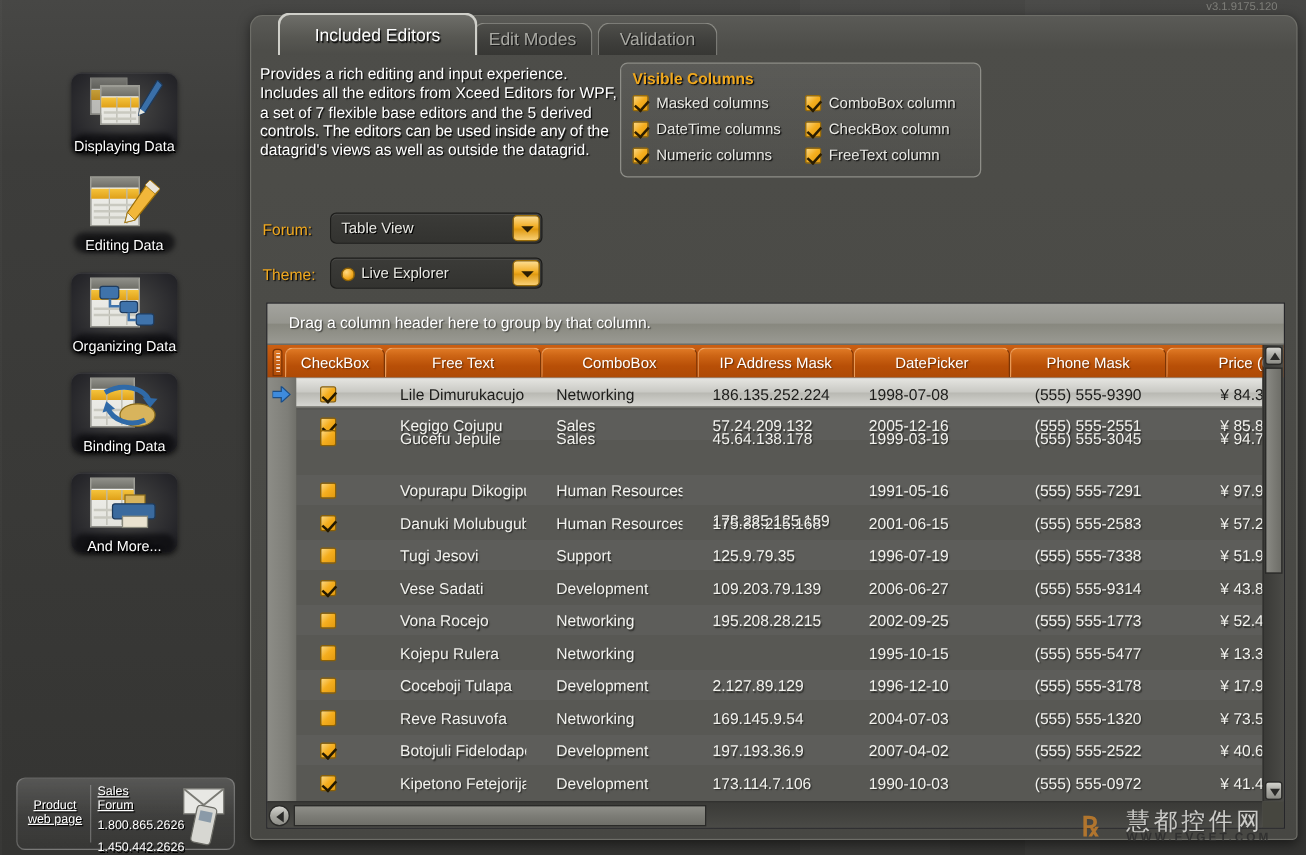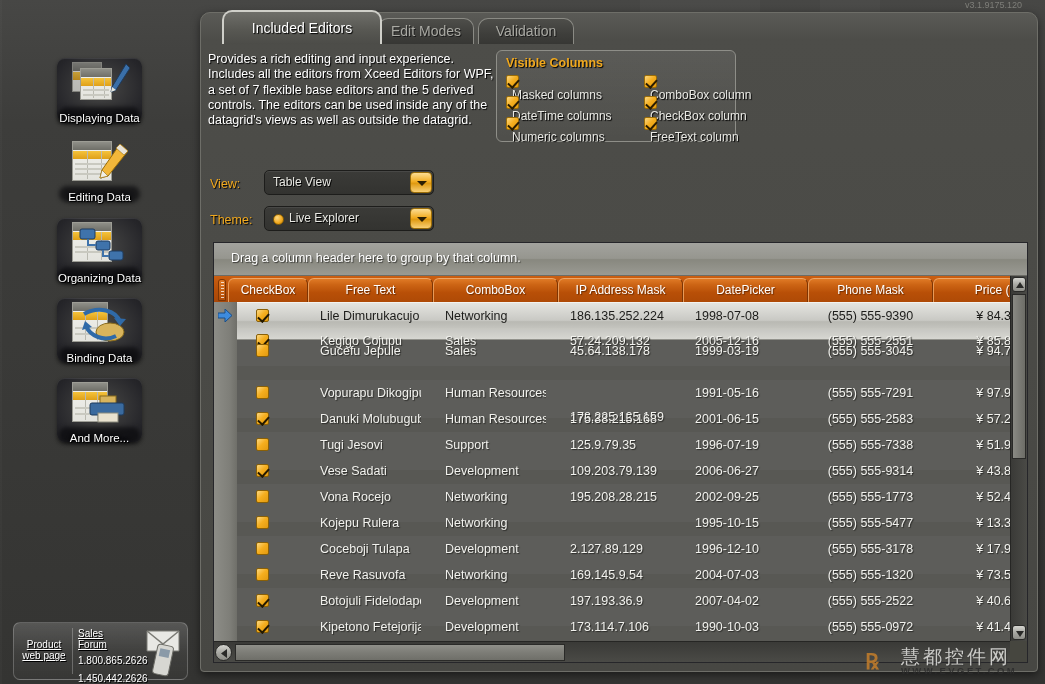--- a/index.html
+++ b/index.html
@@ -155,30 +155,30 @@
   #panel {
     position: absolute; left: 202px; top: 44px; width: 834px; height: 627px;
     z-index: 5;
   }
   #descbox {
     position: absolute; left: 6px; top: 8px; width: 288px; height: 100px;
     color: #fff; font-size: 12.5px; line-height: 15.3px;
     text-shadow: 1px 1px 1px #000;
   }
   #vis-cols {
-    position: absolute; left: 294px; top: 6px; width: 240px; height: 92px;
+    position: absolute; left: 294px; top: 6px; width: 289px; height: 92px;
     border: 1px solid #8e8e88; border-radius: 6px;
     background: linear-gradient(180deg, rgba(255,255,255,0.08), rgba(255,255,255,0.015));
   }
   #vis-cols .title {
     position: absolute; left: 9px; top: 5px;
     color: #f0a81e; font-size: 12.5px; font-weight: bold;
     text-shadow: 1px 1px 1px #000;
   }
-  .cbrow { position: absolute; display: flex; align-items: flex-start; flex-direction: column; }
+  .cbrow { position: absolute; display: flex; align-items: flex-end; }
   .cbox {
     width: 13px; height: 13px; border-radius: 2px;
     background: linear-gradient(135deg, #fbd884 0%, #f5ae1e 48%, #e29a10 100%);
     border: 1px solid #9b6d08;
     position: relative; flex: none;
   }
   .cbox.checked::after {
     content: "";
     position: absolute; left: 3px; top: 1px;
     width: 5px; height: 9px;
@@ -276,21 +276,21 @@
     overflow: hidden;
   }
   #rowindicator {
     position: absolute; left: 0; top: 59px; width: 23px; bottom: 21px;
     background: linear-gradient(90deg, #8d8d87 0%, #7e7e78 70%, #6f6f69 100%);
   }
   .rowarrow {
     position: absolute; left: 4px; width: 15px; height: 13px;
   }
   .grow {
-    position: absolute; left: 23px; right: 0; height: 38px;
+    position: absolute; left: 23px; right: 0; height: 24px;
     color: #f2f2ee; font-size: 12.5px;
     text-shadow: 1px 1px 1px #2b2b28;
   }
   .grow.alt { background: rgba(255,255,255,0.035); }
   .grow.sel {
     background: linear-gradient(180deg, #e4e4e0 0%, #c9c9c4 48%, #b9b9b3 52%, #d6d6d1 100%);
     color: #1c1c1a; text-shadow: none;
     border-top: 1px solid #f2f2ef; border-bottom: 1px solid #8e8e88;
   }
   .gcell {
@@ -547,21 +547,21 @@
     <div class="cbrow" style="left:147px;top:45px;">
       <span class="cbox checked"></span>
       <span class="cb-label">CheckBox column</span>
     </div>
     <div class="cbrow" style="left:147px;top:66px;">
       <span class="cbox checked"></span>
       <span class="cb-label">FreeText column</span>
     </div>
   </div>
 
-  <div class="field-label" style="left:8px;top:133px;">View:</div>
+  <div class="field-label" style="left:8px;top:133px;">Forum:</div>
   <div class="combo" style="left:62px;top:126px;">
     <span class="val">Table View</span>
     <span class="arrow-btn"></span>
   </div>
 
   <div class="field-label" style="left:8px;top:169px;">Theme:</div>
   <div class="combo" style="left:62px;top:162px;">
     <span class="dot"></span>
     <span class="val" style="left:24px;">Live Explorer</span>
     <span class="arrow-btn"></span>

